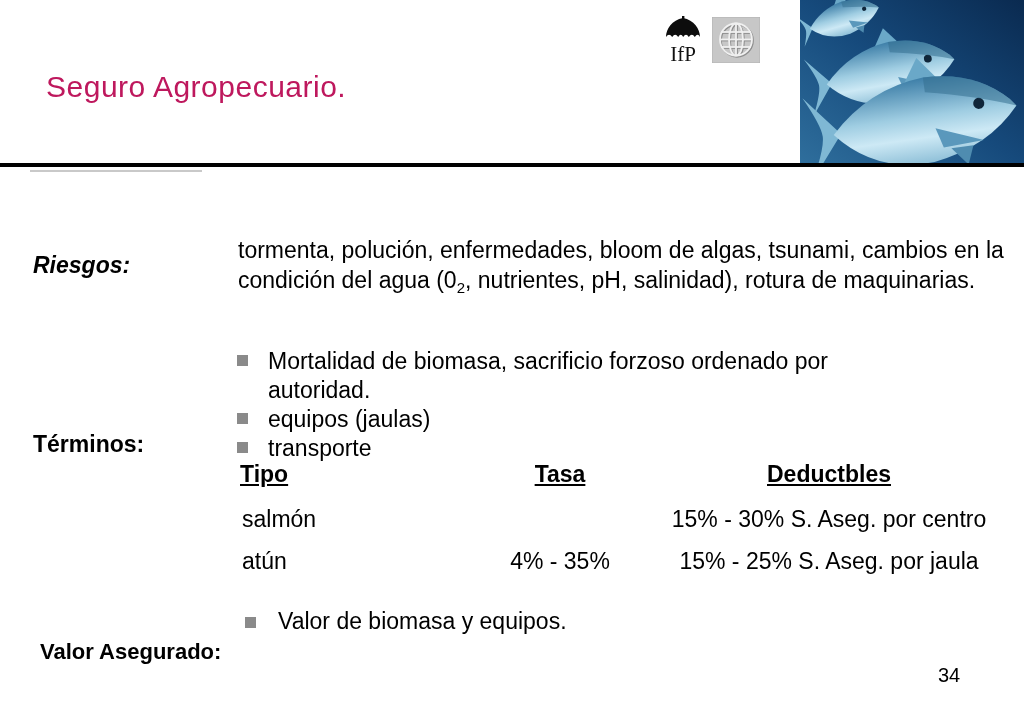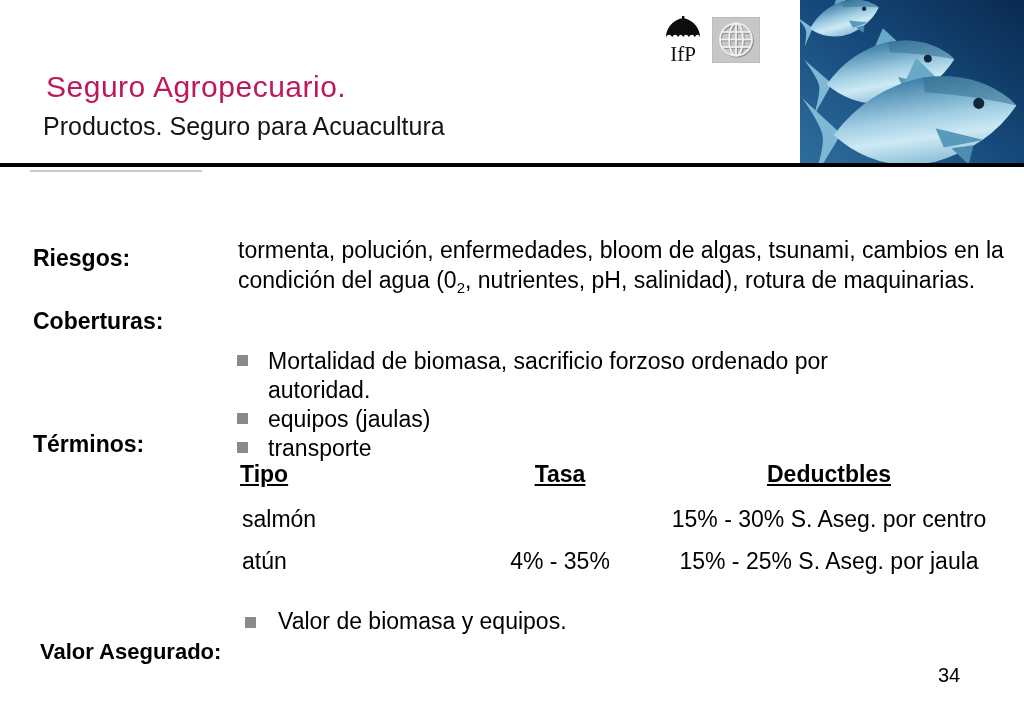--- a/index.html
+++ b/index.html
@@ -14,21 +14,21 @@
   .subtitle { left:43px; top:112px; font-size:25px; color:#141414; white-space:nowrap; }
   .divider { left:0; top:163px; width:1024px; height:4px; background:#000; }
   .divider-shadow { left:30px; top:170px; width:172px; height:2px; background:#c9c9c9; }
 
   .logo-ifp { left:664px; top:16px; width:38px; height:48px; }
   .logo-globe { left:712px; top:17px; width:48px; height:46px; }
   .photo { left:800px; top:0; width:224px; height:166px; }
 
   
   .label { font-weight:bold; font-size:23px; white-space:nowrap; }
-  .lbl-riesgos { left:33px; top:245px; }
+  .lbl-riesgos { left:33px; top:252px;font-style:italic; }
   .lbl-coberturas { left:33px; top:308px; }
   .lbl-terminos { left:33px; top:431px; }
   .lbl-valor { left:40px; top:607px; font-size:22px;margin-top:32px; }
 
   .riesgos-text { left:238px; top:235px; width:786px; font-size:23px; line-height:30px; overflow:hidden; }
   .riesgos-text div { white-space:nowrap; }
   .subscript { font-size:15px; position:relative; top:5px; }
 
   .bullets { left:237px; top:347px; width:655px; font-size:23px; line-height:29px; }
   .bullet-item { position:relative; padding-left:31px; }
@@ -44,21 +44,20 @@
   .valor-item .vi-text { padding-left:33px; display:inline-block; }
 
   .page-num { left:938px; top:664px; font-size:20px; }
 </style>
 </head>
 <body>
 
 <div class="slide">
 
   <div class="abs title">Seguro Agropecuario.</div>
-  <div class="abs subtitle">Productos. Seguro para Acuacultura</div>
 
   <svg class="abs logo-ifp" viewBox="0 0 38 48">
     <rect x="18" y="0" width="2.4" height="5" fill="#0d0d0d"></rect>
     <path d="M19 2 C8 4 2 13 2 21 Q5 16.5 8.2 21 Q11.2 16.5 14.2 21 Q16.8 16.5 19.2 21 Q22 16.5 24.8 21 Q27.8 16.5 30.8 21 Q33.8 16.5 36 21 C36 13 30 4 19 2 Z" fill="#0d0d0d"></path>
     <text x="19" y="45" text-anchor="middle" font-family="Liberation Serif, serif" font-size="21" fill="#111">IfP</text>
   </svg>
 
   <svg class="abs logo-globe" viewBox="0 0 48 46">
     <rect x="0" y="0" width="48" height="46" fill="#c7c7c7" stroke="#b2b2b2" stroke-width="1"></rect>
     <g fill="none" stroke="#8f8f8f" stroke-width="1.8" transform="translate(1,1)">
@@ -110,21 +109,20 @@
 
   <div class="abs divider"></div>
   <div class="abs divider-shadow"></div>
 
   <div class="abs label lbl-riesgos">Riesgos:</div>
   <div class="abs riesgos-text">
     <div>tormenta, polución, enfermedades, bloom de algas, tsunami, cambios en la</div>
     <div><span>condición del agua (0</span><span class="subscript">2</span><span>, nutrientes, pH, salinidad), rotura de maquinarias.</span></div>
   </div>
 
-  <div class="abs label lbl-coberturas">Coberturas:</div>
   <div class="abs bullets">
     <div class="bullet-item"><span class="bullet-sq"></span><span>Mortalidad de biomasa, sacrificio forzoso ordenado por autoridad.</span></div>
     <div class="bullet-item"><span class="bullet-sq"></span><span>equipos (jaulas)</span></div>
     <div class="bullet-item"><span class="bullet-sq"></span><span>transporte</span></div>
   </div>
 
   <div class="abs label lbl-terminos">Términos:</div>
 
   <div class="abs th" style="left:240px; top:461px;">Tipo</div>
   <div class="abs th col-tasa" style="left:495px; top:461px;">Tasa</div>

